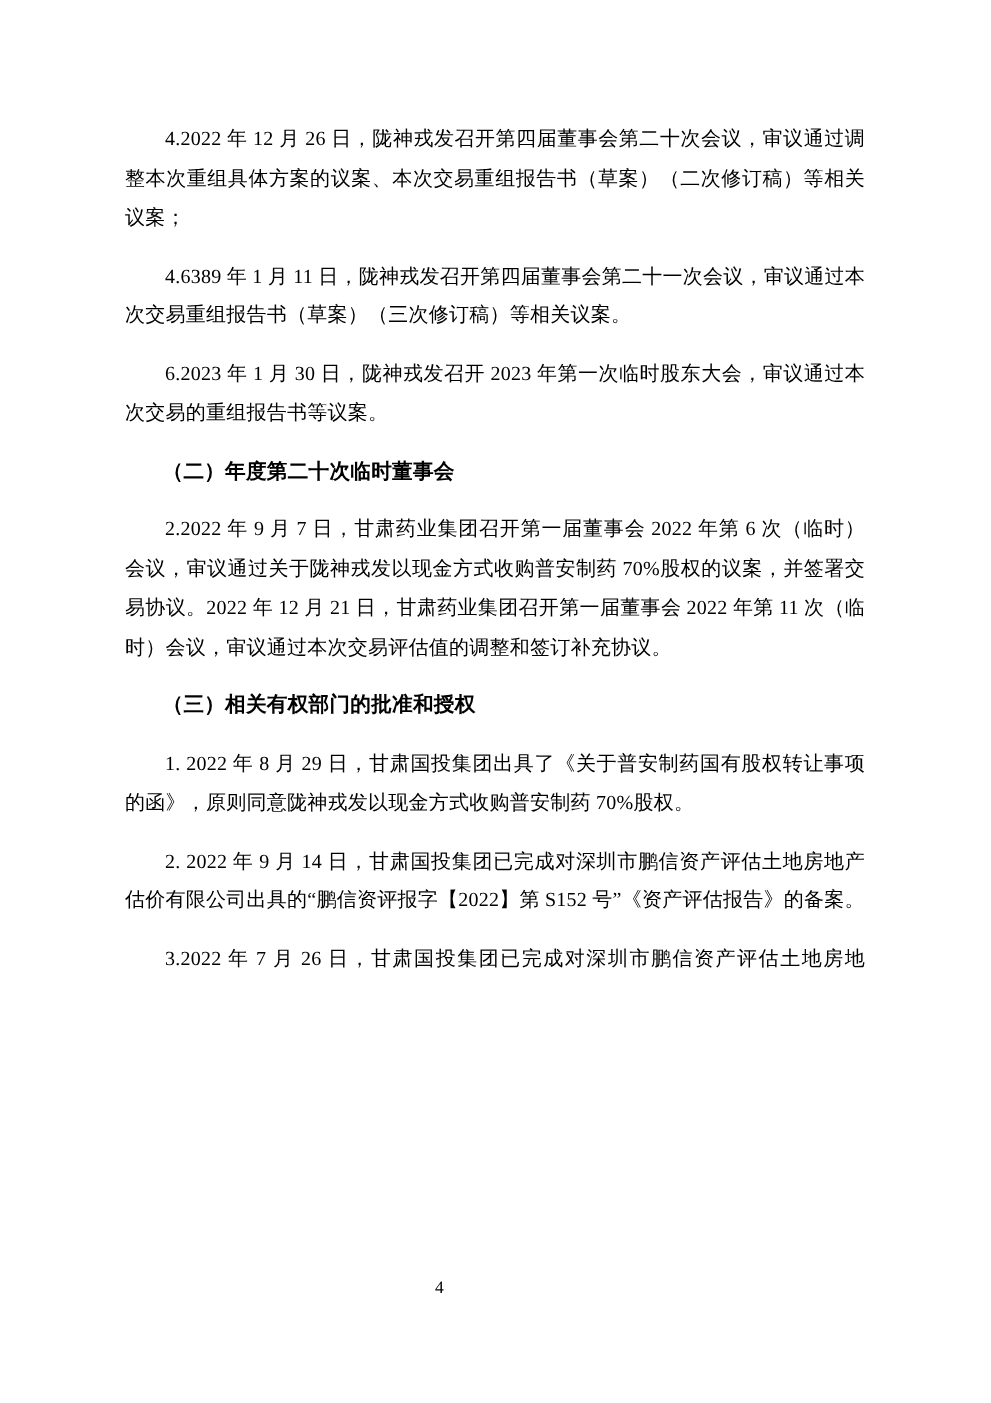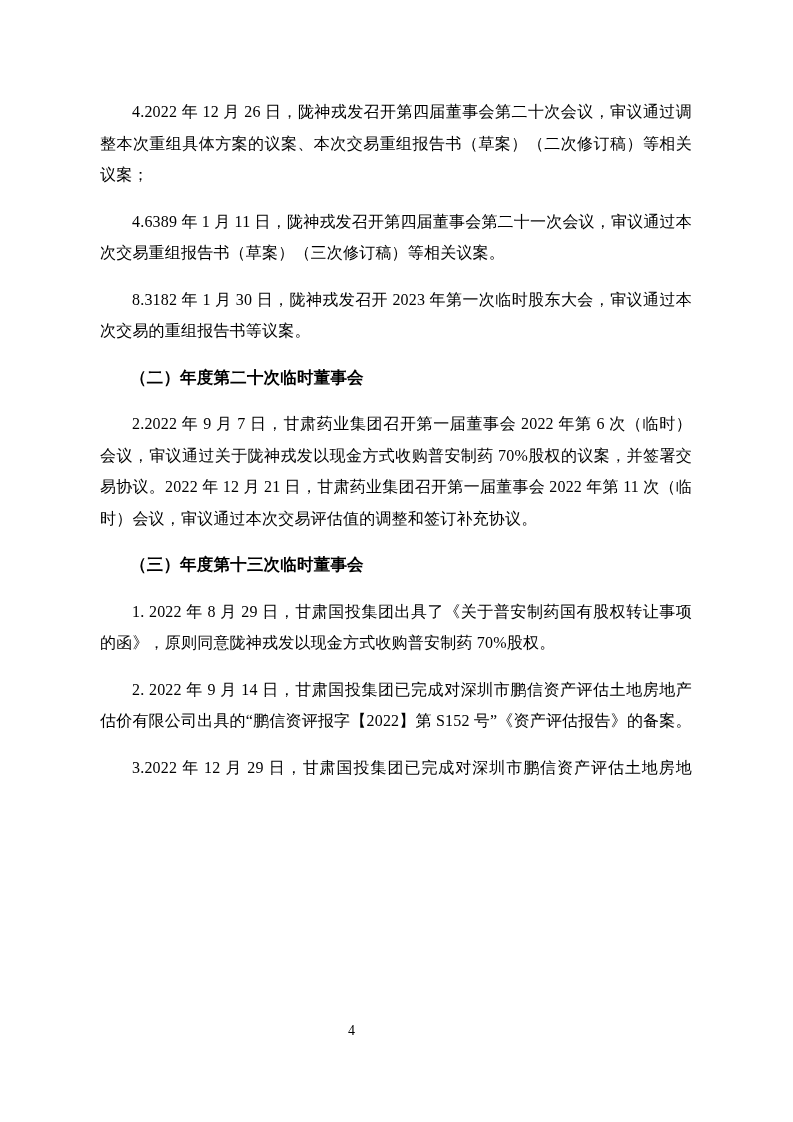--- a/index.html
+++ b/index.html
@@ -55,22 +55,22 @@
     color: #000000;
   }
 </style>
 </head>
 <body>
 
 <div class="page">
   <div class="content">
     <p class="para">4.2022 年 12 月 26 日，陇神戎发召开第四届董事会第二十次会议，审议通过调整本次重组具体方案的议案、本次交易重组报告书（草案）（二次修订稿）等相关议案；</p>
     <p class="para">4.6389 年 1 月 11 日，陇神戎发召开第四届董事会第二十一次会议，审议通过本次交易重组报告书（草案）（三次修订稿）等相关议案。</p>
-    <p class="para">8.3182 年 1 月 30 日，陇神戎发召开 2023 年第一次临时股东大会，审议通过本次交易的重组报告书等议案。</p>
+    <p class="para">6.2023 年 1 月 30 日，陇神戎发召开 2023 年第一次临时股东大会，审议通过本次交易的重组报告书等议案。</p>
     <h3 class="heading">（二）年度第二十次临时董事会</h3>
     <p class="para">2.2022 年 9 月 7 日，甘肃药业集团召开第一届董事会 2022 年第 6 次（临时）会议，审议通过关于陇神戎发以现金方式收购普安制药 70%股权的议案，并签署交易协议。2022 年 12 月 21 日，甘肃药业集团召开第一届董事会 2022 年第 11 次（临时）会议，审议通过本次交易评估值的调整和签订补充协议。</p>
-    <h3 class="heading">（三）年度第十三次临时董事会</h3>
+    <h3 class="heading">（三）相关有权部门的批准和授权</h3>
     <p class="para">1. 2022 年 8 月 29 日，甘肃国投集团出具了《关于普安制药国有股权转让事项的函》，原则同意陇神戎发以现金方式收购普安制药 70%股权。</p>
     <p class="para">2. 2022 年 9 月 14 日，甘肃国投集团已完成对深圳市鹏信资产评估土地房地产估价有限公司出具的“鹏信资评报字【2022】第 S152 号”《资产评估报告》的备案。</p>
-    <p class="para cutoff">3.2022 年 12 月 29 日，甘肃国投集团已完成对深圳市鹏信资产评估土地房地</p>
+    <p class="para cutoff">3.2022 年 7 月 26 日，甘肃国投集团已完成对深圳市鹏信资产评估土地房地</p>
   </div>
   <div class="footer">4</div>
 </div>
 
 </body></html>

